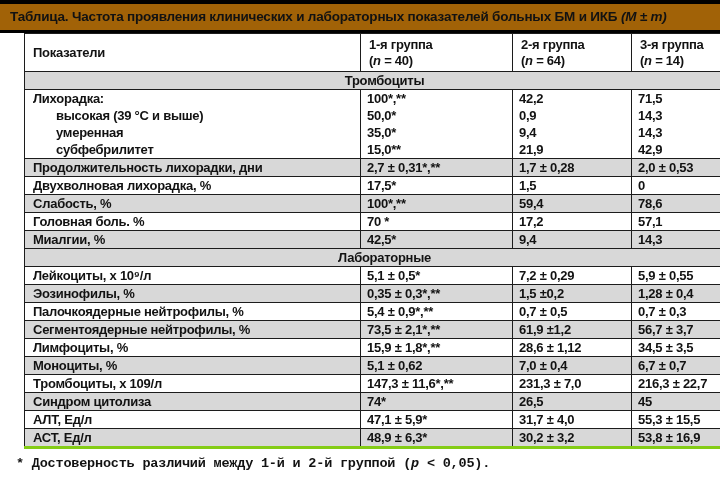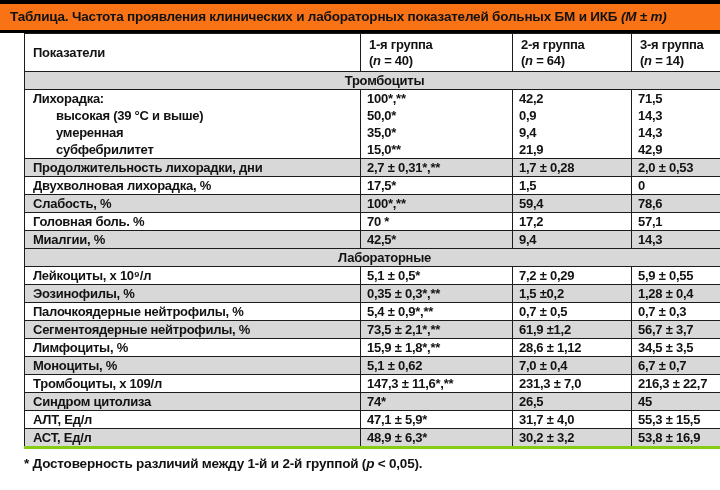--- a/index.html
+++ b/index.html
@@ -8,21 +8,21 @@
     background: #ffffff;
     font-family: "Liberation Sans", sans-serif;
     color: #121212;
     overflow: hidden;
   }
   .topbar {
     height: 4px;
     background: #000;
   }
   .title-strip {
-    background: #f97316;
+    background: #a16207;
     padding: 5px 10px 6px 10px;
     font-size: 13.5px;
     font-weight: bold;
     letter-spacing: -0.2px;
     border-bottom: 3px solid #000;
   }
   .title-strip .stat { font-style: italic; }
   table.main {
     width: 720px;
     border-collapse: collapse;
@@ -50,24 +50,25 @@
     height: 17px;
     line-height: 17px;
   }
   tr.shaded td { background: #d8d8d8; }
   .cell-line { line-height: 17px; height: 17px; }
   td.label-cell .cell-line { padding-left: 8px; }
   td.label-cell .cell-line.indent { padding-left: 31px; }
   td.value-cell .cell-line { padding-left: 6px; }
   table.main { border-bottom: 3px solid #84cc16; margin-left: 24px; }
   .footnotes {
-    padding: 5px 8px 0 24px;
+    padding: 5px 8px 0 16px;
     font-size: 13.5px;
     font-weight: bold;
     letter-spacing: -0.2px;
+    font-family: Liberation Mono, monospace;
   }
   .footnote { line-height: 19px; }
   .footnote i { font-style: italic; }
 </style>
 </head>
 <body>
 
 <div class="topbar"></div>
 
 <div class="title-strip">

